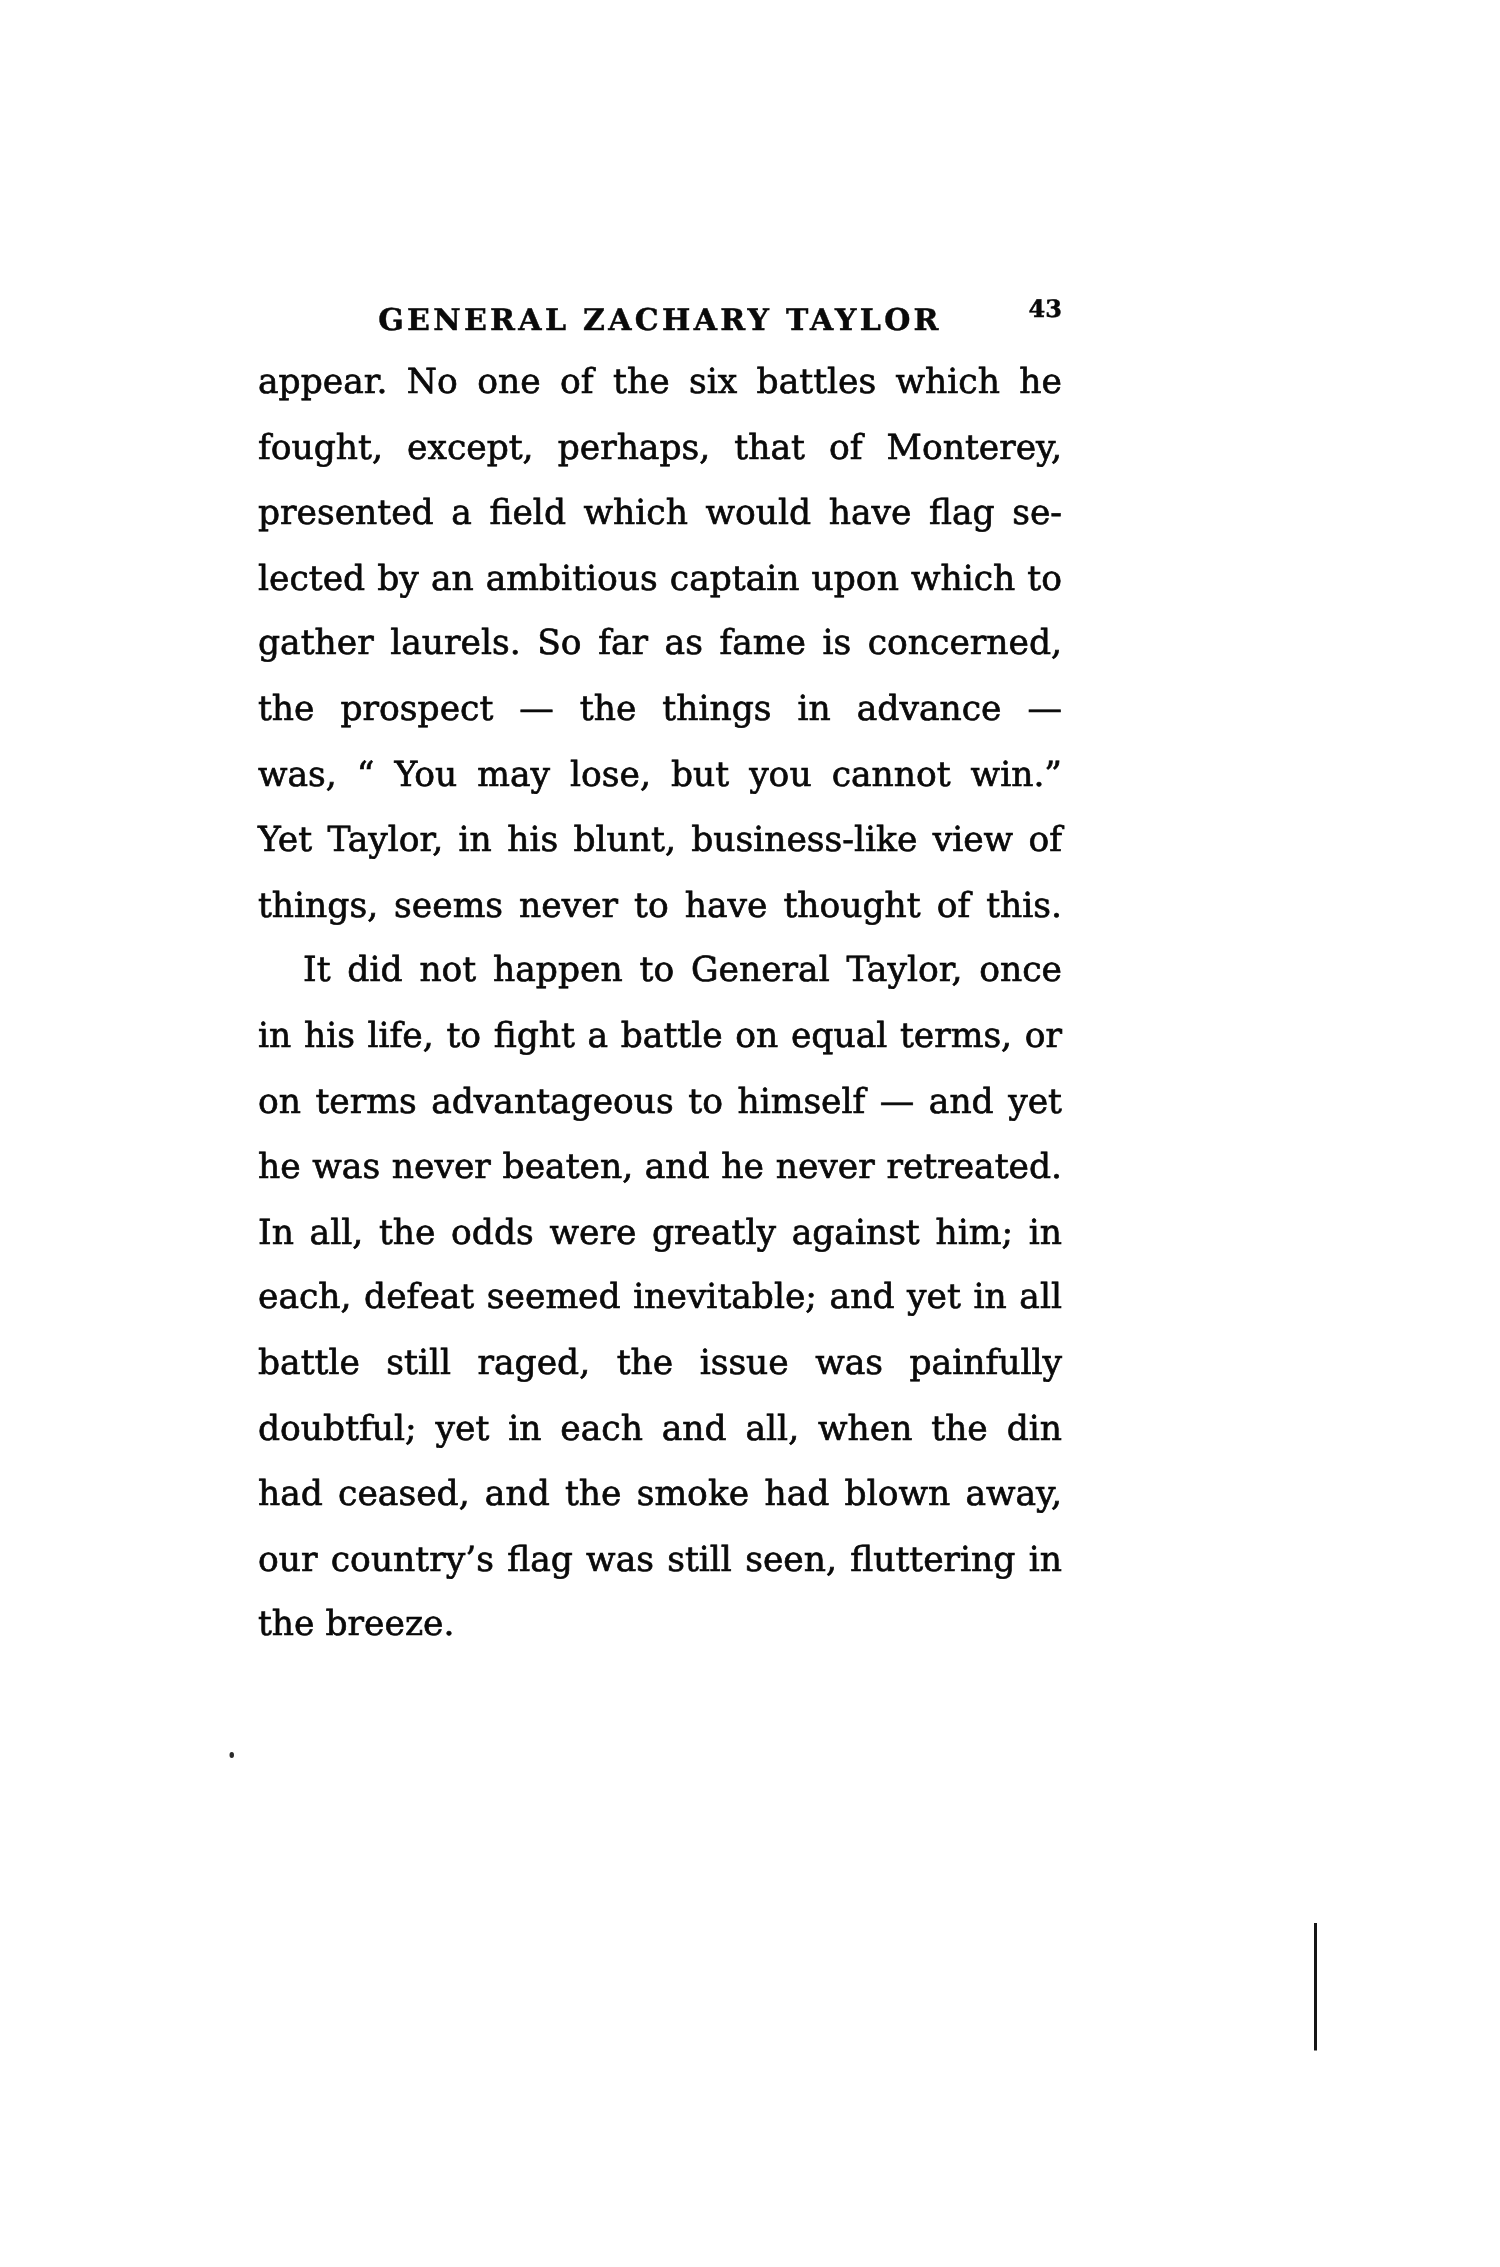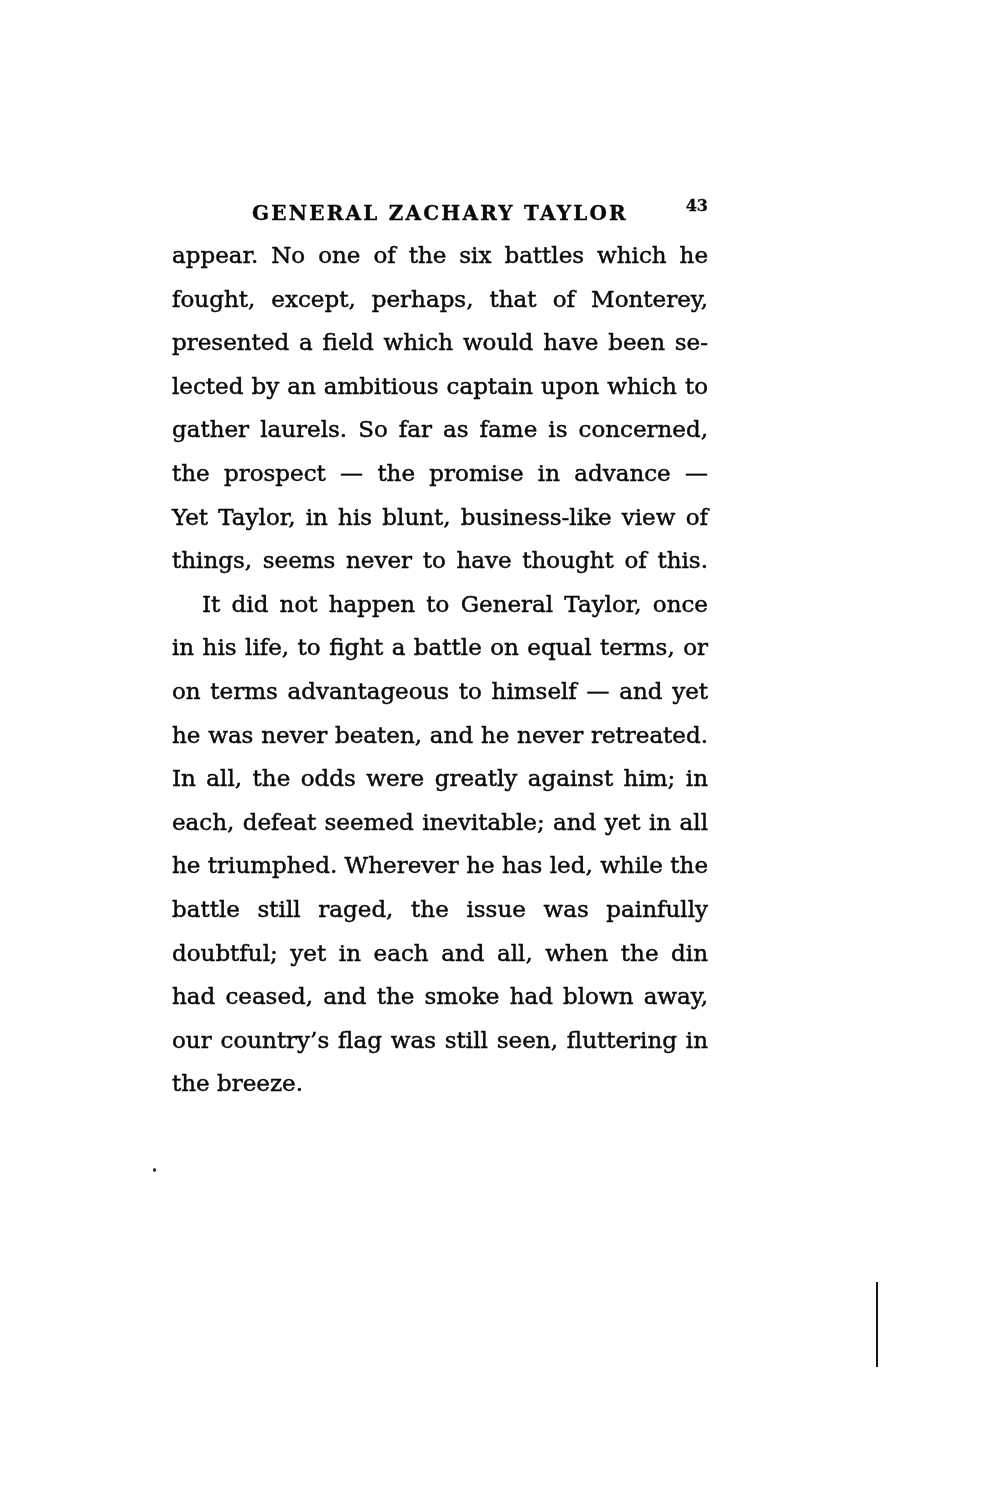--- a/index.html
+++ b/index.html
@@ -86,33 +86,33 @@
 <div class="page">
 
   <div class="running-header">
     <span class="running-title">GENERAL ZACHARY TAYLOR</span>
     <span class="page-number">43</span>
   </div>
 
   <div class="text-block">
     <div class="line">appear.  No one of the six battles which he</div>
     <div class="line">fought, except, perhaps, that of Monterey,</div>
-    <div class="line">presented a field which would have been se-</div>
+    <div class="line">presented a field which would have flag se-</div>
     <div class="line">lected by an ambitious captain upon which to</div>
     <div class="line">gather laurels.  So far as fame is concerned,</div>
-    <div class="line">the prospect — the promise in advance —</div>
+    <div class="line">the prospect — the things in advance —</div>
+    <div class="line">was, “ You may lose, but you cannot win.”</div>
     <div class="line">Yet Taylor, in his blunt, business-like view of</div>
     <div class="line">things, seems never to have thought of this.</div>
     <div class="line indent">It did not happen to General Taylor, once</div>
     <div class="line">in his life, to fight a battle on equal terms, or</div>
     <div class="line">on terms advantageous to himself — and yet</div>
     <div class="line">he was never beaten, and he never retreated.</div>
     <div class="line">In all, the odds were greatly against him; in</div>
     <div class="line">each, defeat seemed inevitable; and yet in all</div>
-    <div class="line">he triumphed.  Wherever he has led, while the</div>
     <div class="line">battle still raged, the issue was painfully</div>
     <div class="line">doubtful; yet in each and all, when the din</div>
     <div class="line">had ceased, and the smoke had blown away,</div>
     <div class="line">our country’s flag was still seen, fluttering in</div>
     <div class="line no-justify">the breeze.</div>
   </div>
 
   <div class="scan-vline"></div>
   <div class="scan-speck"></div>
 

